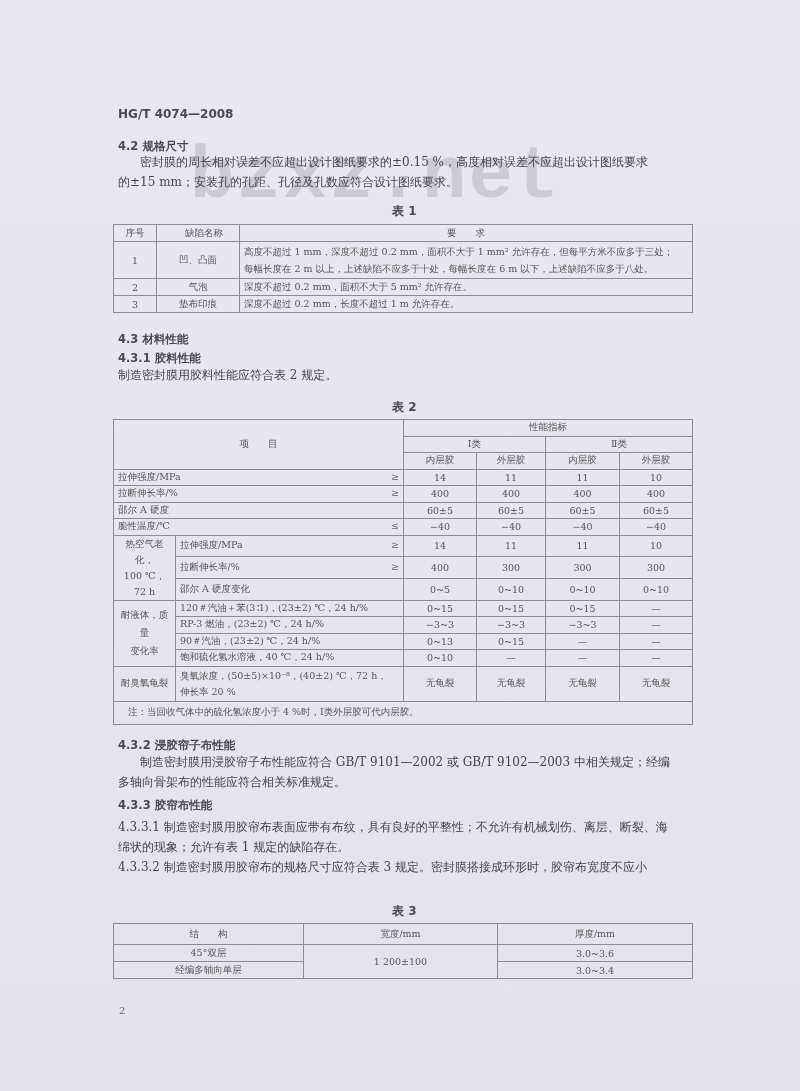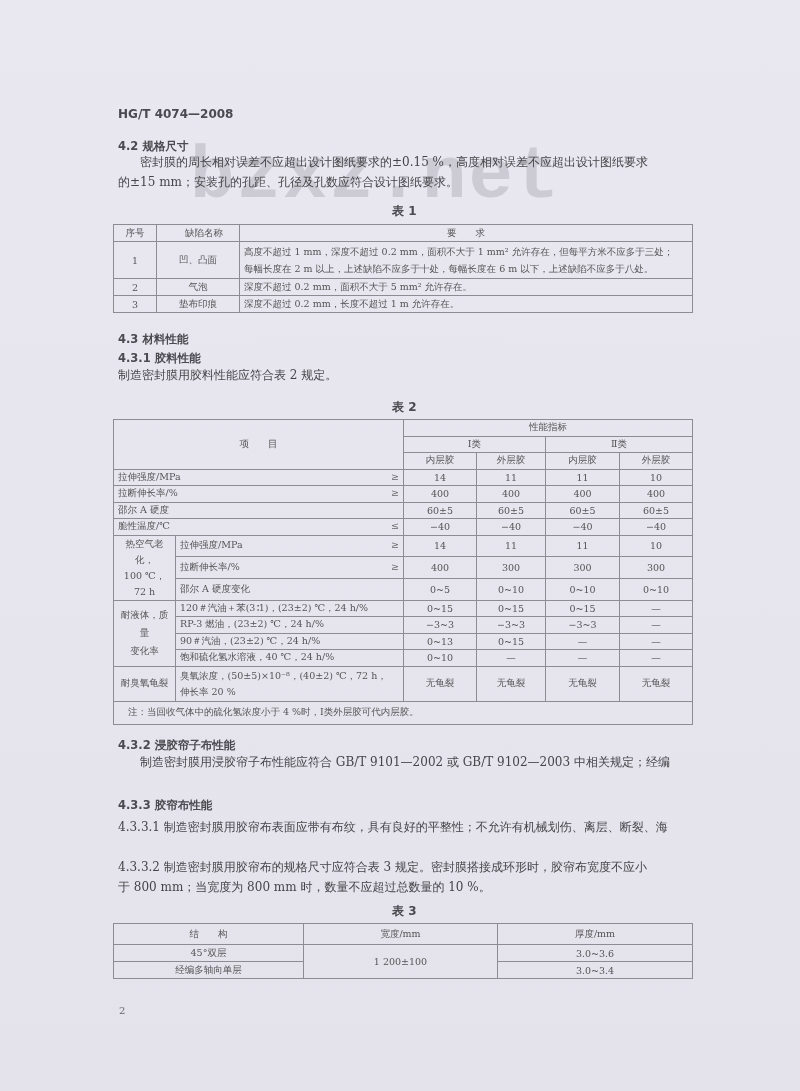--- a/index.html
+++ b/index.html
@@ -197,25 +197,26 @@
       <td class="c">无龟裂</td>
     </tr>
     <tr>
       <td colspan="6" style="height:22px;padding-left:14px;">注：当回收气体中的硫化氢浓度小于 4 %时，Ⅰ类外层胶可代内层胶。</td>
     </tr>
   </tbody>
     </table>
 
   <div class="h" style="left:118px;top:738px;">4.3.2  浸胶帘子布性能</div>
   <div class="p" style="left:140px;top:752px;">制造密封膜用浸胶帘子布性能应符合 GB/T 9101—2002 或 GB/T 9102—2003 中相关规定；经编</div>
+  <div class="p" style="left:118px;top:772px;">多轴向骨架布的性能应符合相关标准规定。</div>
 
   <div class="h" style="left:118px;top:798px;">4.3.3  胶帘布性能</div>
   <div class="p" style="left:118px;top:817px;">4.3.3.1  制造密封膜用胶帘布表面应带有布纹，具有良好的平整性；不允许有机械划伤、离层、断裂、海</div>
+  <div class="p" style="left:118px;top:837px;">绵状的现象；允许有表 1 规定的缺陷存在。</div>
   <div class="p" style="left:118px;top:857px;">4.3.3.2  制造密封膜用胶帘布的规格尺寸应符合表 3 规定。密封膜搭接成环形时，胶帘布宽度不应小</div>
-  <div class="p" style="left:118px;top:877px;">于 800 mm；当宽度为 800 mm 时，数量不应超过总数量的 10 %。</div>
 
   <div class="cap" style="left:392px;top:903px;">表 3</div>
 
   <table class="t3" style="left:113px;top:923px;width:580px;">
     <colgroup>
         <col style="width:190px">
         <col style="width:194px">
         <col>
       </colgroup>
     <tbody>

